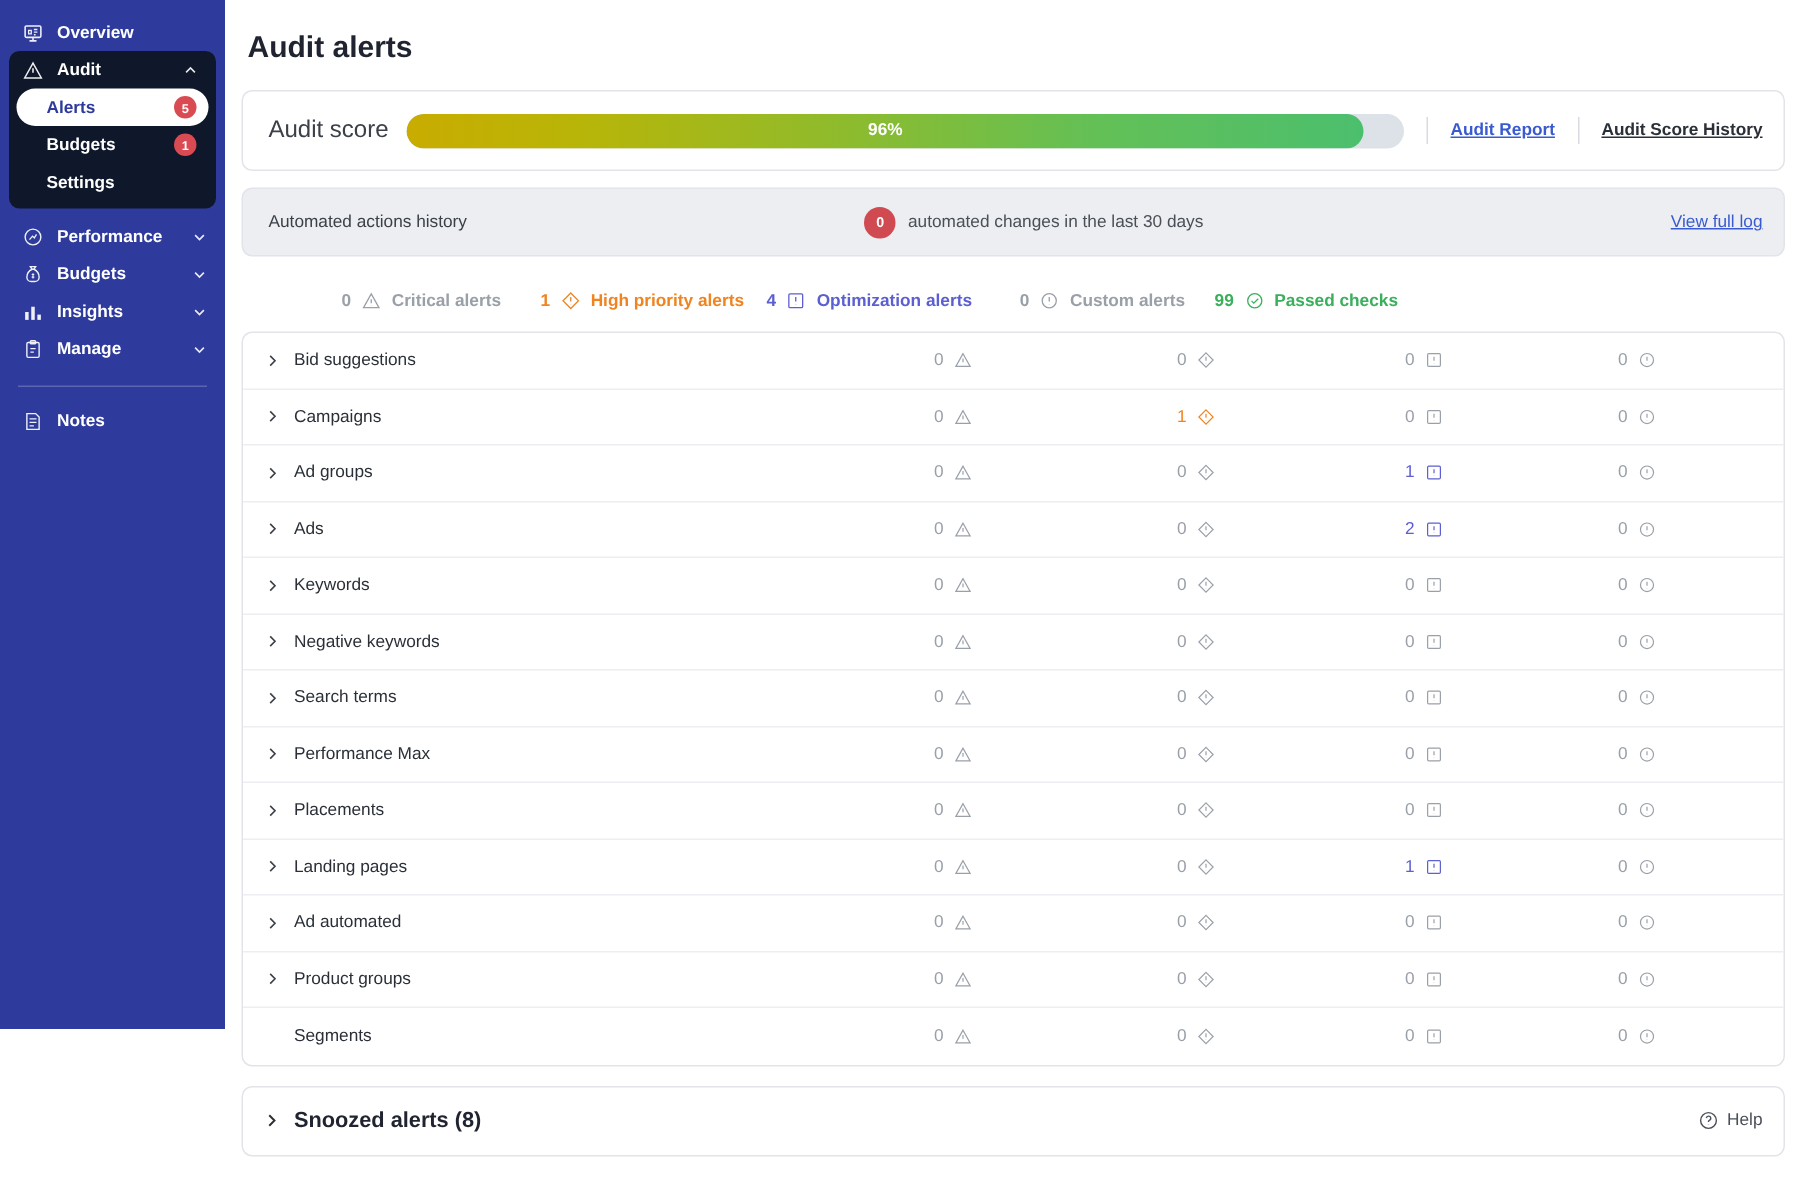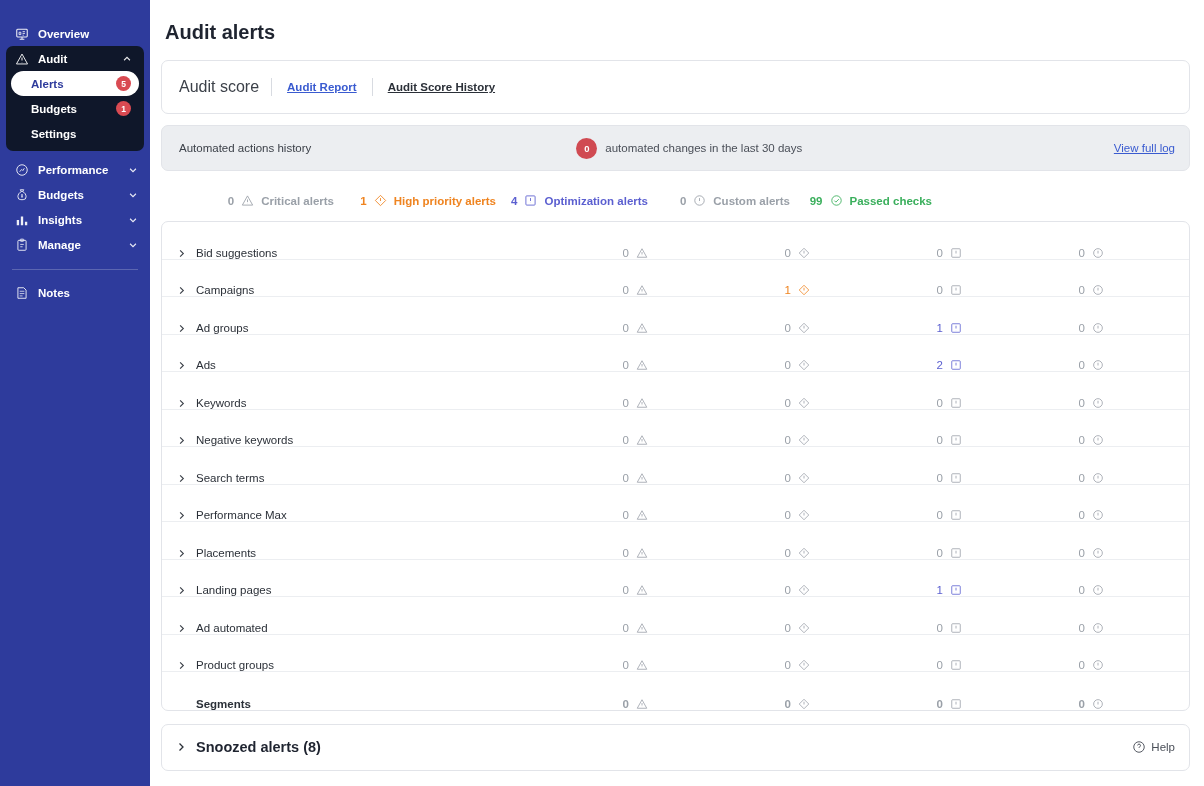--- a/index.html
+++ b/index.html
@@ -6,24 +6,24 @@
   html, body {
     width: 1204px; height: 786px;
     font-family: "Liberation Sans", sans-serif;
     background: #ffffff;
     overflow: hidden;
   }
   body { display: flex; }
 
   
   #sidebar {
-    width: 150px; height: 786px;
+    width: 150px; height: 686px;
     background: #2e3b9c;
     flex: 0 0 150px;
-    padding-top: 21px;
+    padding-top: 9px;
     position: relative;
   }
   .nav-item {
     display: flex; align-items: center;
     height: 25px;
     padding: 0 12px 0 14px;
     color: #ffffff;
     font-size: 11.5px;
     font-weight: bold;
     cursor: pointer;
@@ -222,27 +222,27 @@
   .c5 { flex: 0 0 142px; }
 
   .gray   { color: #9aa0a8; }
   .orange { color: #ef8420; }
   .purple { color: #5b5fd0; }
   .green  { color: #3aaf5c; }
 
   
   #alerts-table { overflow: hidden; }
   .trow {
-    display: flex; align-items: flex-end;
+    display: flex; align-items: center;
     height: 37.5px;
     border-bottom: 1px solid #eceef1;
     padding-left: 12px;
     cursor: pointer;
   }
-  .trow:last-child { border-bottom: none; font-weight: bold; }
+  .trow:last-child { border-bottom: none; }
   .exp-chev {
     width: 14px; flex: 0 0 14px;
     display: flex; align-items: center; justify-content: center;
     color: #3c4149;
   }
   .row-name {
     flex: 0 0 288px;
     font-size: 11.5px; color: #2b3038;
     padding-left: 8px;
   }
@@ -398,20 +398,25 @@
     <span class="nav-label">Notes</span>
   </div>
 </div>
 
 <div id="main">
 
   <div id="page-title">Audit alerts</div>
 
   <div id="score-card" class="card">
     <div id="score-label">Audit score</div>
+    <div id="score-bar-wrap">
+      <div id="score-bar-fill" style="width: 96%;">
+        <span id="score-value">96%</span>
+      </div>
+    </div>
     <div class="vsep"></div>
     <div class="score-link blue">Audit Report</div>
     <div class="vsep"></div>
     <div class="score-link dark">Audit Score History</div>
   </div>
 
   <div id="actions-card">
     <div id="actions-title">Automated actions history</div>
     <div id="actions-mid">
       <span id="actions-badge">0</span>

